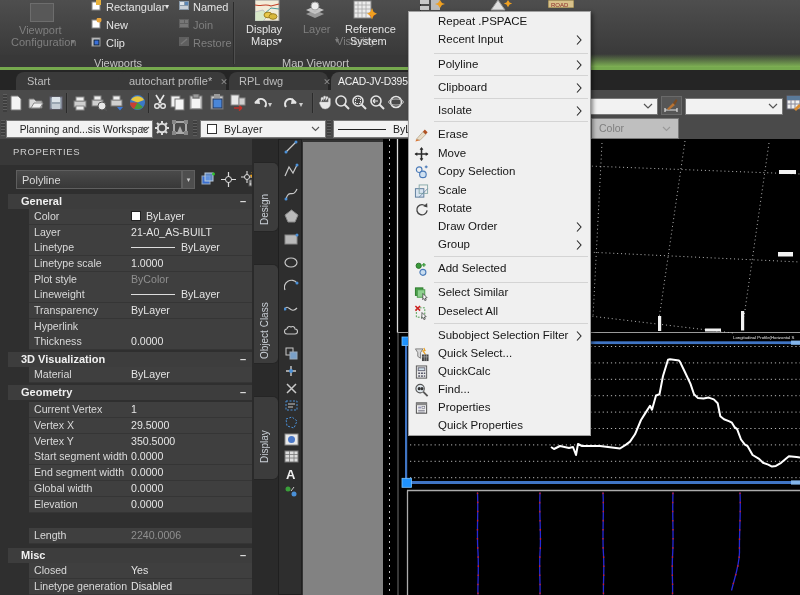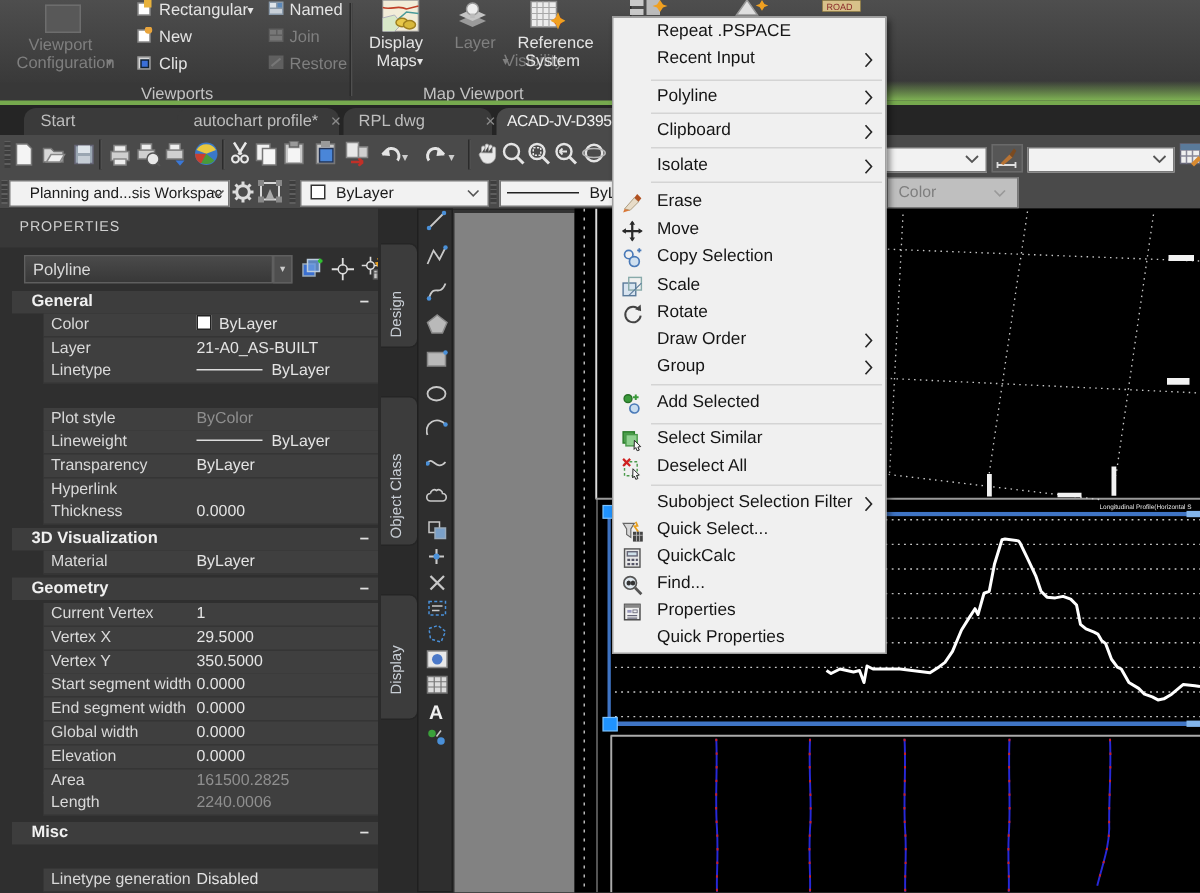--- a/index.html
+++ b/index.html
@@ -344,20 +344,24 @@
       <span class="val"><span style="display:inline-block;width:8px;height:8px;border:1px solid #222;background:#fff;margin-bottom:-1px;margin-right:5px;"></span>ByLayer</span>
     </div>
   <div class="prow" style="top:85.7px;height:15.0px;line-height:15.0px;">
       <span class="lab">Layer</span>
       <span class="val">21-A0_AS-BUILT</span>
     </div>
   <div class="prow" style="top:101.3px;height:15.0px;line-height:15.0px;">
       <span class="lab">Linetype</span>
       <span class="val"><span style="display:inline-block;width:44px;height:1px;background:#ddd;margin-bottom:3px;"></span><span style="margin-left:6px;">ByLayer</span></span>
     </div>
+  <div class="prow" style="top:117.0px;height:15.0px;line-height:15.0px;">
+      <span class="lab">Linetype scale</span>
+      <span class="val">1.0000</span>
+    </div>
   <div class="prow" style="top:132.6px;height:15.0px;line-height:15.0px;">
       <span class="lab">Plot style</span>
       <span class="val dim">ByColor</span>
     </div>
   <div class="prow" style="top:148.3px;height:15.0px;line-height:15.0px;">
       <span class="lab">Lineweight</span>
       <span class="val"><span style="display:inline-block;width:44px;height:1px;background:#ddd;margin-bottom:3px;"></span><span style="margin-left:6px;">ByLayer</span></span>
     </div>
   <div class="prow" style="top:164.0px;height:15.0px;line-height:15.0px;">
       <span class="lab">Transparency</span>
@@ -398,29 +402,29 @@
       <span class="val">0.0000</span>
     </div>
   <div class="prow" style="top:342.0px;height:15.0px;line-height:15.0px;">
       <span class="lab">Global width</span>
       <span class="val">0.0000</span>
     </div>
   <div class="prow" style="top:357.8px;height:15.0px;line-height:15.0px;">
       <span class="lab">Elevation</span>
       <span class="val">0.0000</span>
     </div>
-  <div class="prow" style="top:373.6px;height:15.0px;line-height:15.0px;">
-      <span class="lab">Area</span>
-      <span class="val dim">161500.2825</span>
-    </div>
   <div class="prow" style="top:389.4px;height:15.0px;line-height:15.0px;">
       <span class="lab">Length</span>
       <span class="val dim">2240.0006</span>
     </div>
   <div class="hdr" style="top:409px;"><span style="margin-left:13px;">Misc</span><span class="minus">–</span></div>
+  <div class="prow" style="top:424.0px;height:15.0px;line-height:15.0px;">
+      <span class="lab">Closed</span>
+      <span class="val">Yes</span>
+    </div>
   <div class="prow" style="top:440.0px;height:15.0px;line-height:15.0px;">
       <span class="lab">Linetype generation</span>
       <span class="val">Disabled</span>
     </div>
 </div>
 <div class="abs" id="tabstrip">
   <div class="vtab" style="top:23px;height:68px;">
       <span style="position:absolute;left:5px;top:0;width:68px;height:14px;padding-left:6px;box-sizing:border-box;transform-origin:0 0;transform:rotate(-90deg) translateX(-68px);">Design</span>
     </div>
   <div class="vtab" style="top:125px;height:98px;">

